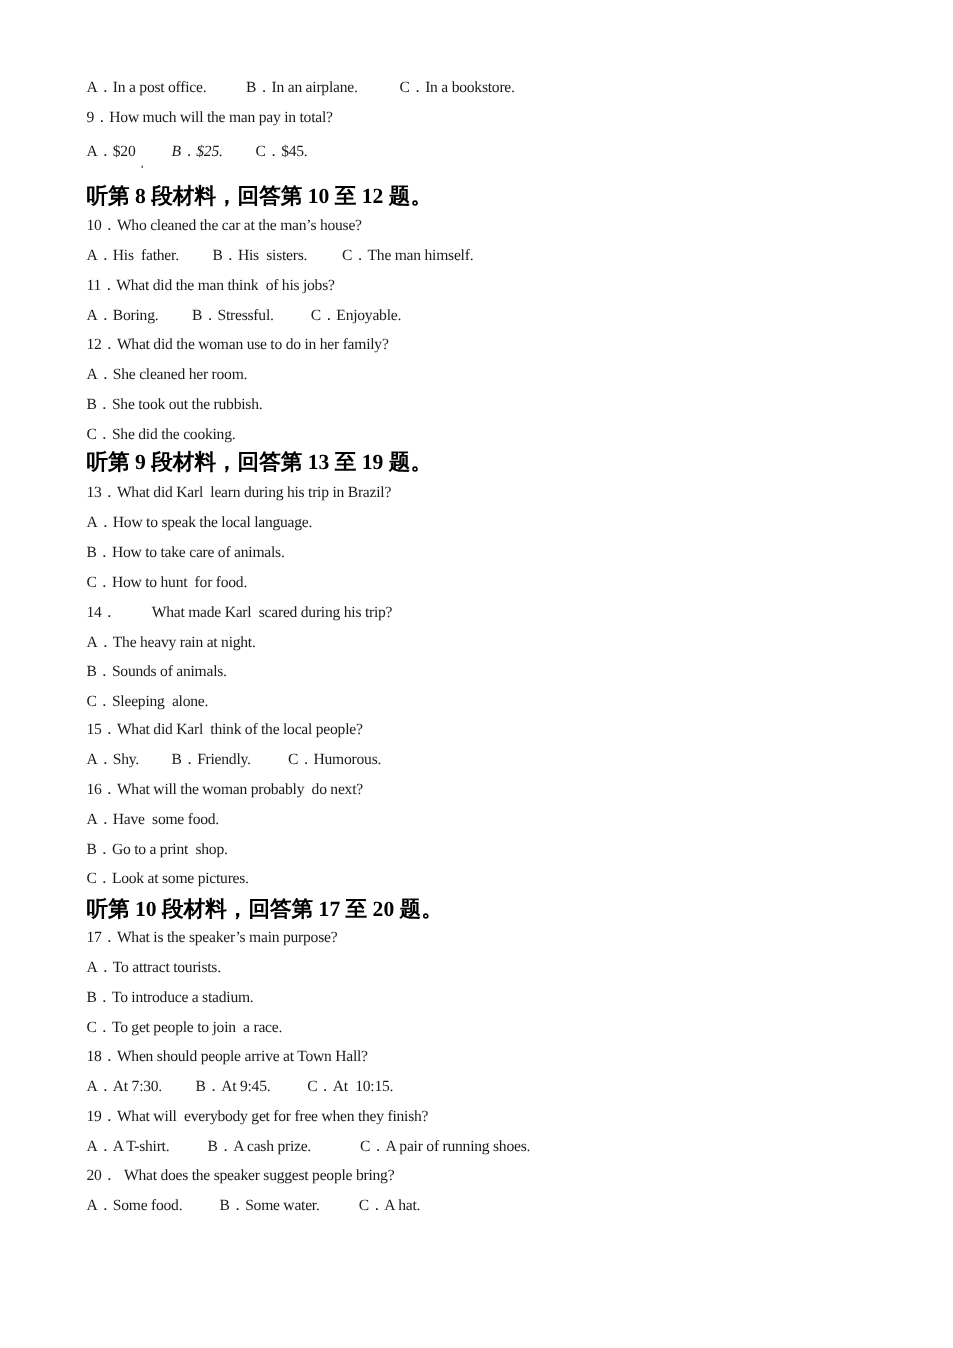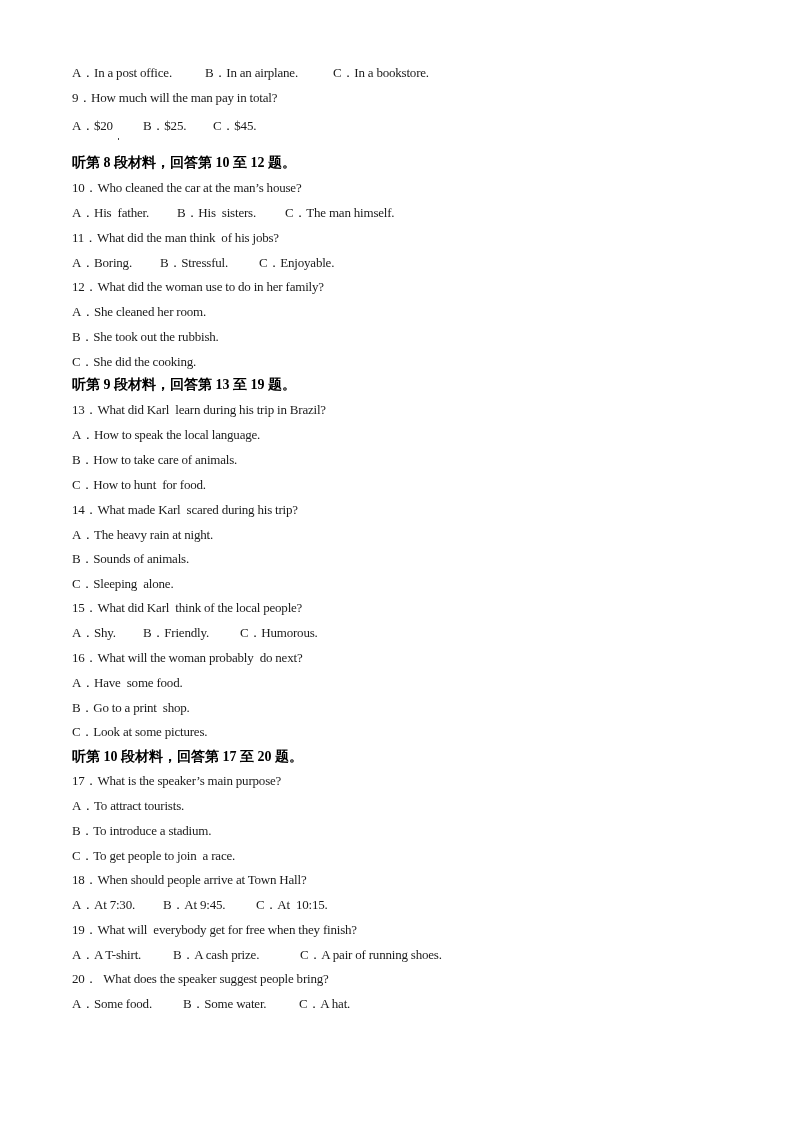--- a/index.html
+++ b/index.html
@@ -19,21 +19,21 @@
       position: absolute;
       left: 72px;
       height: 20px;
       line-height: 20px;
       font-size: 13px;
       white-space: nowrap;
       letter-spacing: -0.2px;
     }
     .heading {
       font-weight: bold;
-      font-size: 14px;
+      font-size: 18px;
       color: #000;
       letter-spacing: 0;
     }
     .opt {
       position: absolute;
       top: 0;
       white-space: nowrap;
     }
     .q-num, .opt-letter {
       display: inline-block;
@@ -54,21 +54,21 @@
   <span class="opt" style="left:0;"><span class="opt-letter">A．</span><span>In a post office.</span></span>
   <span class="opt" style="left:133px;"><span class="opt-letter">B．</span><span>In an airplane.</span></span>
   <span class="opt" style="left:261px;"><span class="opt-letter">C．</span><span>In a bookstore.</span></span>
 </div>
 
 <div class="line" style="top:88px;text-align:right;">
   <span class="q-num">9．</span><span>How much will the man pay in total?</span>
 </div>
 <div class="line" style="top:116px;">
   <span class="opt" style="left:0;"><span class="opt-letter">A．</span><span>$20</span></span>
-  <span class="opt" style="left:71px;"><span class="opt-letter">B．</span><span>$25.</span></span>
+  <span class="opt" style="left:71px;font-style:italic;"><span class="opt-letter">B．</span><span>$25.</span></span>
   <span class="opt" style="left:141px;"><span class="opt-letter">C．</span><span>$45.</span></span>
 </div>
 <div class="dot-mark"></div>
 
 <div class="line heading" style="top:153px;">听第 8 段材料，回答第 10 至 12 题。</div>
 
 <div class="line" style="top:178px;">
   <span class="q-num">10．</span><span>Who cleaned the car at the man’s house?</span>
 </div>
 <div class="line" style="top:203px;">
@@ -108,21 +108,21 @@
   <span class="opt-letter">A．</span><span>How to speak the local language.</span>
 </div>
 <div class="line" style="top:450px;">
   <span class="opt-letter">B．</span><span>How to take care of animals.</span>
 </div>
 <div class="line" style="top:475px;">
   <span class="opt-letter">C．</span><span style="white-space:pre;margin-top:28px;">How to hunt  for food.</span>
 </div>
 
 <div class="line" style="top:500px;">
-  <span class="q-num">14．</span><span style="white-space:pre;">What made Karl  scared during his trip?</span>
+  <span class="q-num">14．</span><span style="white-space:pre;margin-left:29px;">What made Karl  scared during his trip?</span>
 </div>
 <div class="line" style="top:525px;">
   <span class="opt-letter">A．</span><span>The heavy rain at night.</span>
 </div>
 <div class="line" style="top:549px;">
   <span class="opt-letter">B．</span><span>Sounds of animals.</span>
 </div>
 <div class="line" style="top:574px;">
   <span class="opt-letter">C．</span><span style="white-space:pre;">Sleeping  alone.</span>
 </div>

